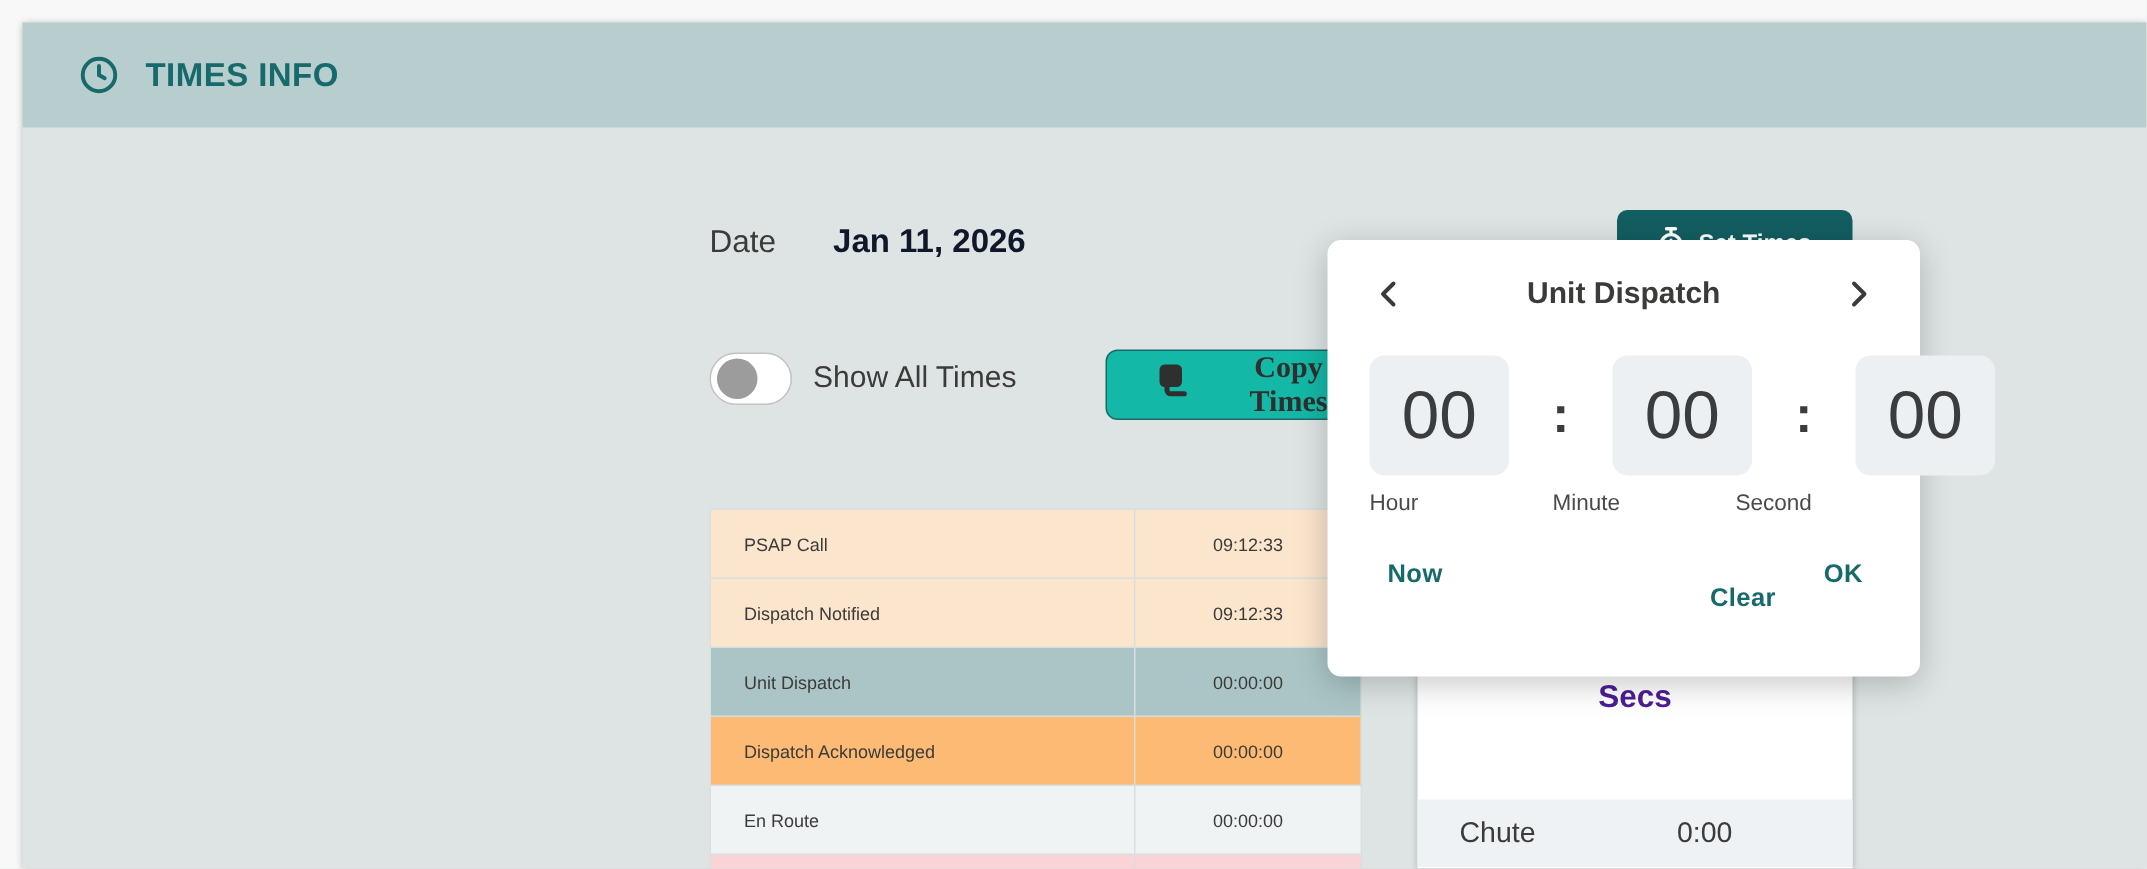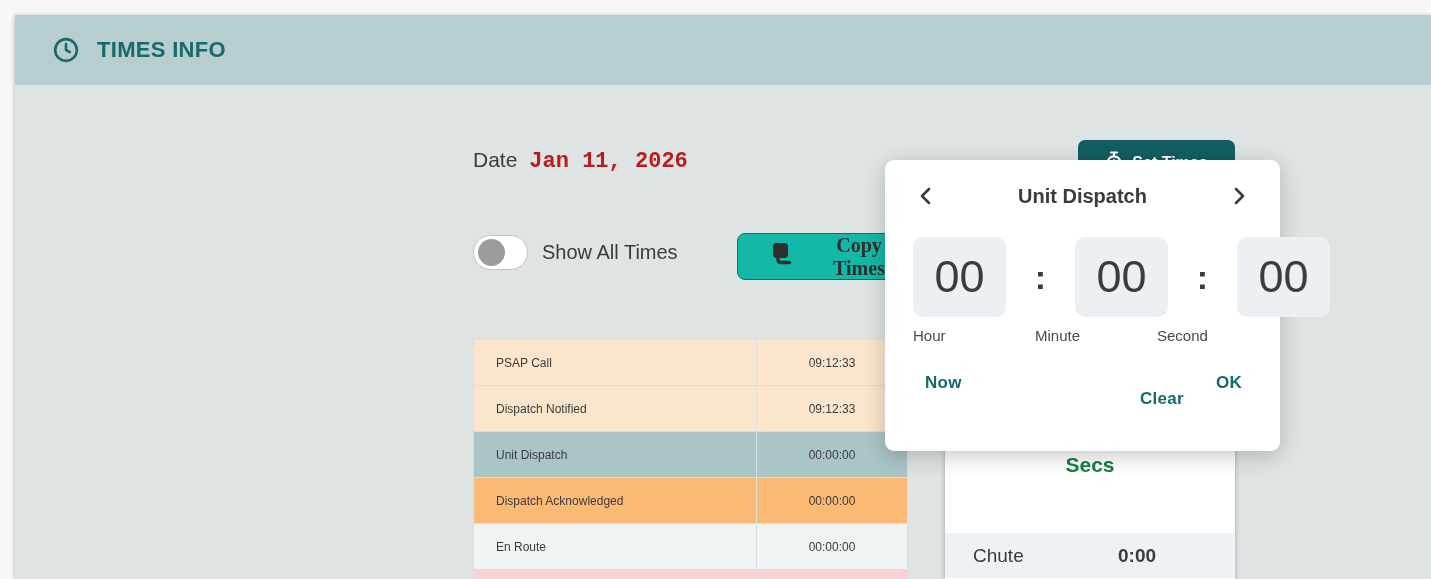--- a/index.html
+++ b/index.html
@@ -23,21 +23,21 @@
   }
   .panel-title {
     color: #176a6b; font-size: 22px; font-weight: bold;
     letter-spacing: 0.3px; margin-left: 18px;
   }
   .clock-icon { width: 26px; height: 26px; display: block; }
 
   
   .date-row { position: absolute; left: 458px; top: 133px; display: flex; align-items: baseline; }
   .date-label { font-size: 21px; color: #3b3b3a; }
-  .date-value { font-size: 22px; color: #b91c1c; font-weight: bold; margin-left: 12px; font-family: Liberation Mono, monospace; }
+  .date-value { font-size: 22px; color: #0f172a; font-weight: bold; margin-left: 38px; }
 
   
   .set-times-btn {
     position: absolute; left: 1063px; top: 125px; width: 157px; height: 46px;
     background: #135e61; border: none; border-radius: 7px;
     color: #ffffff; font-size: 16px; font-weight: bold;
     display: flex; align-items: center; justify-content: center; gap: 9px;
     z-index: 2; cursor: pointer;
     font-family: "Liberation Sans", sans-serif;
   }
@@ -79,28 +79,28 @@
   .t-label { width: 283px; padding-left: 22px; border-right: 1px solid #d9dede;
     height: 100%; display: flex; align-items: center; }
   .t-time { flex: 1; text-align: center; }
 
   
   .secs-panel {
     position: absolute; left: 930px; top: 420px; width: 290px; bottom: 0;
     background: #ffffff; box-shadow: 0 1px 5px rgba(0,0,0,0.28);
     z-index: 1;
   }
-  .secs-title { margin-top: 18px; text-align: center; font-size: 21px; font-weight: bold; color: #15803d; }
+  .secs-title { margin-top: 18px; text-align: center; font-size: 21px; font-weight: bold; color: #4c1d95; }
   .secs-row {
     position: absolute; left: 0; right: 0; top: 98px; height: 45px;
     display: flex; align-items: center;
     font-size: 19px; color: #3b3b3a;
   }
   .secs-row-label { padding-left: 28px; }
-  .secs-row-value { position: absolute; left: 173px; font-weight: bold; }
+  .secs-row-value { position: absolute; left: 173px; }
 
   
   .popup {
     position: absolute; left: 870px; top: 145px; width: 395px; height: 291px;
     background: #ffffff; border-radius: 9px;
     box-shadow: 0 5px 22px rgba(0,0,0,0.22);
     z-index: 10;
   }
   .popup-header {
     position: absolute; left: 0; right: 0; top: 22px; height: 28px;

